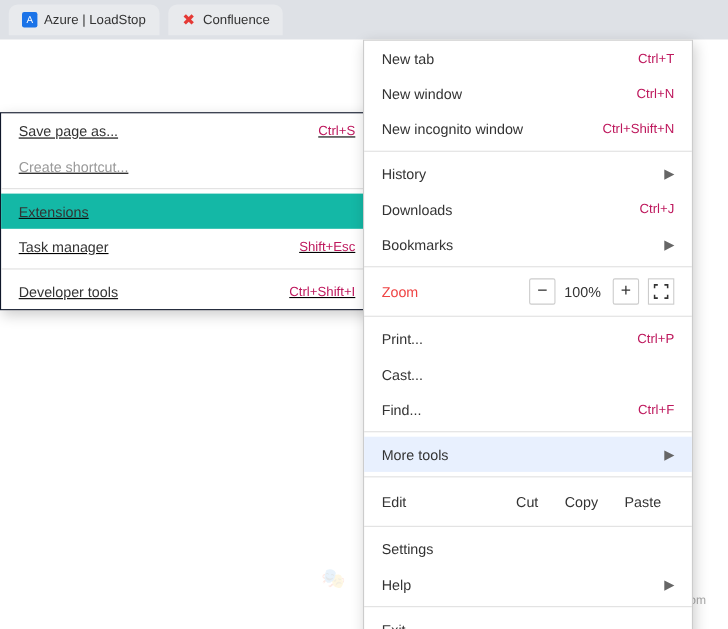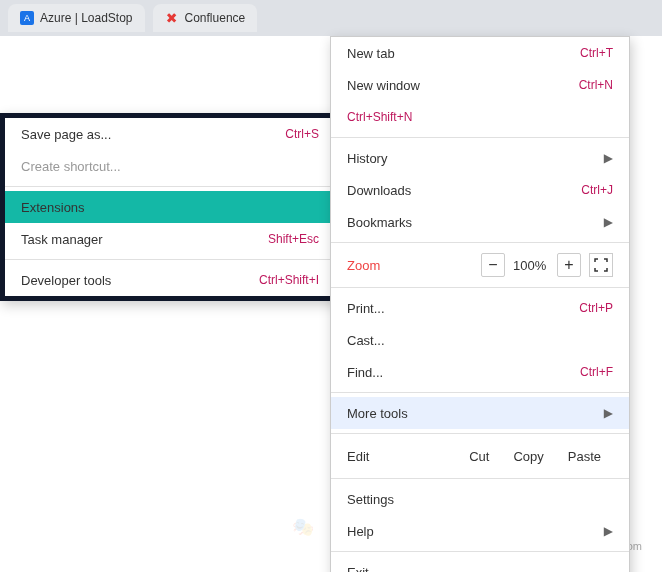--- a/index.html
+++ b/index.html
@@ -90,27 +90,28 @@
       opacity: 0.3;
       font-size: 40px;
       font-weight: bold;
       color: #888;
       letter-spacing: 2px;
     }
 
     
     .context-menu-left {
       position: absolute;
-      top: 77px;
+      top: 66px;
       left: 0;
       width: 340px;
       background: #ffffff;
-      border: 5px solid #0f172a;
+      border: 1px solid #0f172a;
       box-shadow: 2px 4px 12px rgba(0,0,0,0.2);
       z-index: 100;
+      text-decoration: underline;
     }
 
     .menu-item {
       display: flex;
       align-items: center;
       justify-content: space-between;
       padding: 7px 16px;
       cursor: pointer;
       color: #333;
       font-size: 13px;
@@ -266,20 +267,21 @@
 
     <div class="menu-item">
       <span>New tab</span>
       <span class="shortcut">Ctrl+T</span>
     </div>
     <div class="menu-item">
       <span>New window</span>
       <span class="shortcut">Ctrl+N</span>
     </div>
     <div class="menu-item">
+      <span>New incognito window</span>
       <span class="shortcut">Ctrl+Shift+N</span>
     </div>
 
     <div class="menu-separator"></div>
 
     <div class="menu-item">
       <span>History</span>
       <span class="submenu-arrow">▶</span>
     </div>
     <div class="menu-item">

